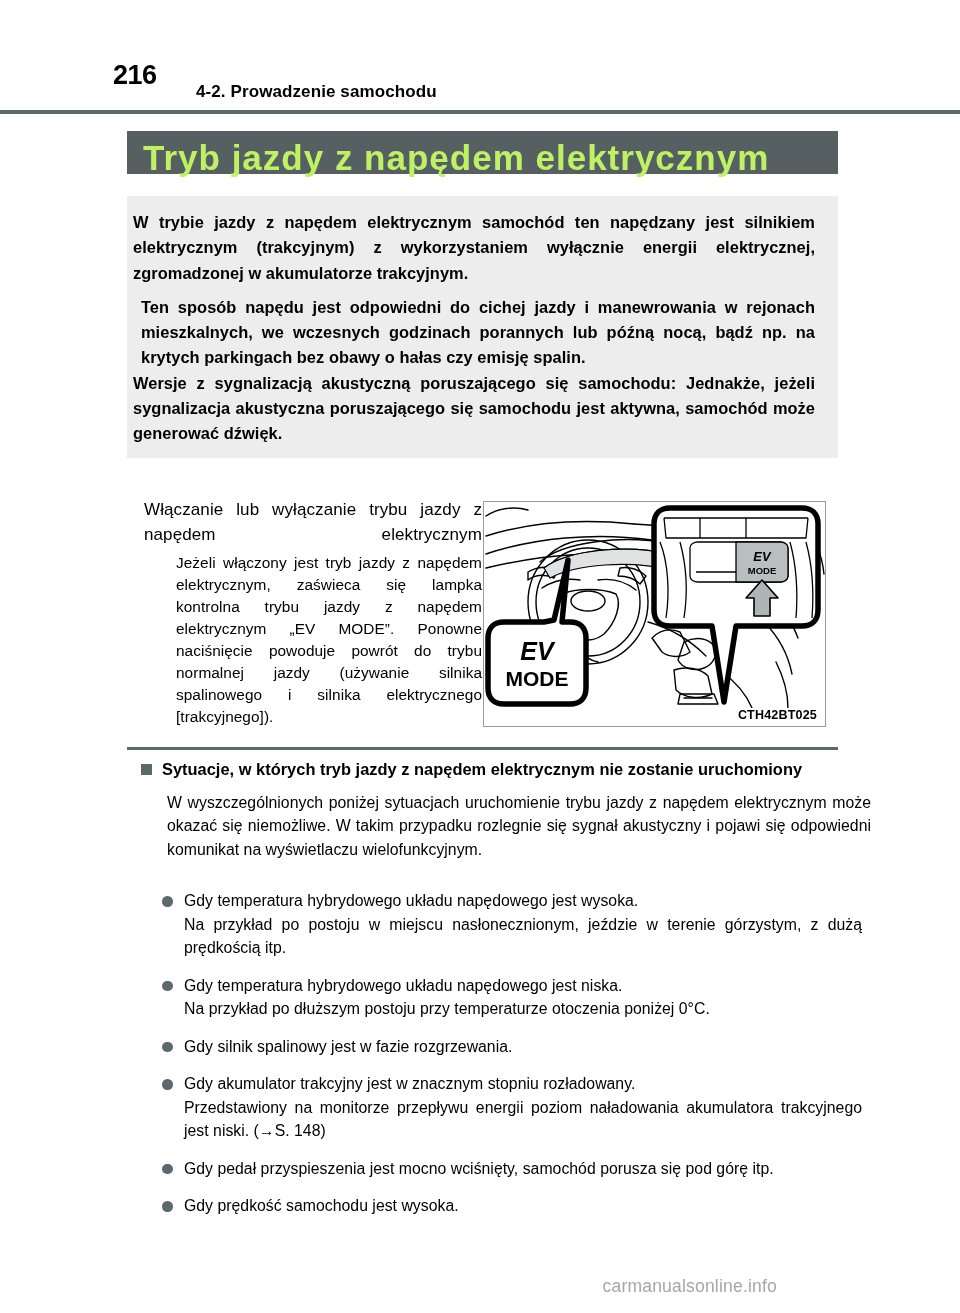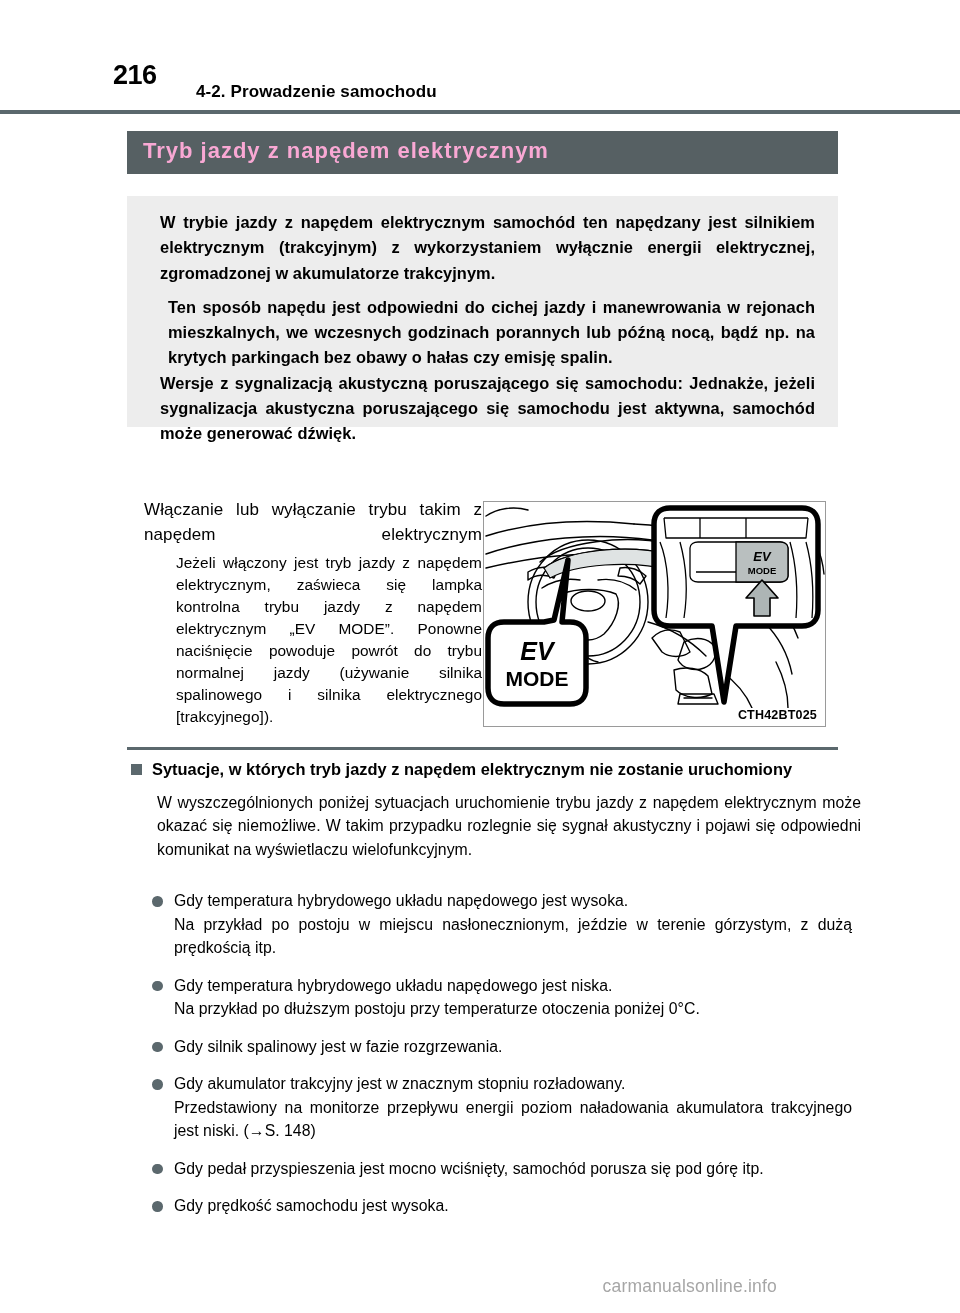--- a/index.html
+++ b/index.html
@@ -56,36 +56,36 @@
     left: 127px;
     top: 131px;
     width: 711px;
     height: 43px;
     background: #566063;
   }
   .section-banner-text {
     position: absolute;
     left: 16px;
     top: 7px;
-    color: #f9a8d4;
-    font-size: 22px;
+    color: #bef264;
+    font-size: 35px;
     font-weight: bold;
     letter-spacing: 1.0px;
   }
 
   
   .intro-box {
     position: absolute;
     left: 127px;
     top: 196px;
     width: 711px;
-    height: 231px;
+    height: 262px;
     background: #ededed;
     box-sizing: border-box;
-    padding: 14px 23px 0 33px;
+    padding: 14px 23px 0 6px;
   }
   .intro-para {
     font-size: 16.4px;
     font-weight: bold;
     line-height: 25.3px;
     text-align: justify;
     margin: 0 0 9px 0;
     letter-spacing: 0.05px;
   }
   .intro-para:last-child { margin-bottom: 0; }
@@ -149,21 +149,21 @@
     left: 127px;
     top: 747px;
     width: 711px;
     height: 2.5px;
     background: #5b686d;
   }
 
   
   .lower {
     position: absolute;
-    left: 127px;
+    left: 137px;
     top: 758px;
     width: 725px;
   }
   .sq-head {
     position: relative;
     padding-left: 25px;
     font-size: 16.4px;
     font-weight: bold;
     line-height: 23.6px;
     text-align: justify;
@@ -244,21 +244,21 @@
 
 <div class="intro-box">
   <p class="intro-para">W trybie jazdy z napędem elektrycznym samochód ten napędzany jest silnikiem elektrycznym (trakcyjnym) z wykorzystaniem wyłącznie energii elektrycznej, zgromadzonej w akumulatorze trakcyjnym.</p>
   <p class="intro-para nogap">Ten sposób napędu jest odpowiedni do cichej jazdy i manewrowania w rejonach mieszkalnych, we wczesnych godzinach porannych lub późną nocą, bądź np. na krytych parkingach bez obawy o hałas czy emisję spalin.</p>
   <p class="intro-para">Wersje z sygnalizacją akustyczną poruszającego się samochodu: Jednakże, jeżeli sygnalizacja akustyczna poruszającego się samochodu jest aktywna, samochód może generować dźwięk.</p>
 </div>
 
 <div class="illus-section">
 
   <div class="illus-left">
-    <p class="subhead">Włączanie lub wyłączanie trybu takim z napędem elektrycznym</p>
+    <p class="subhead">Włączanie lub wyłączanie trybu jazdy z napędem elektrycznym</p>
     <p class="subbody">Jeżeli włączony jest tryb jazdy z napędem elektrycznym, zaświeca się lampka kontrolna trybu jazdy z napędem elektrycznym „EV MODE”. Ponowne naciśnięcie powoduje powrót do trybu normalnej jazdy (używanie silnika spalinowego i silnika elektrycznego [trakcyjnego]).</p>
   </div>
 
   <div class="illus-figure">
     <svg width="341" height="224" viewBox="0 0 341 224" xmlns="http://www.w3.org/2000/svg">
       <rect x="0" y="0" width="341" height="224" fill="#ffffff"></rect>
       <g fill="none" stroke="#000000" stroke-width="1.4" stroke-linecap="round" stroke-linejoin="round">
 
         <path d="M2 14 C 14 6, 30 4, 44 8"></path>
         <path d="M2 34 C 40 22, 90 16, 150 22"></path>

